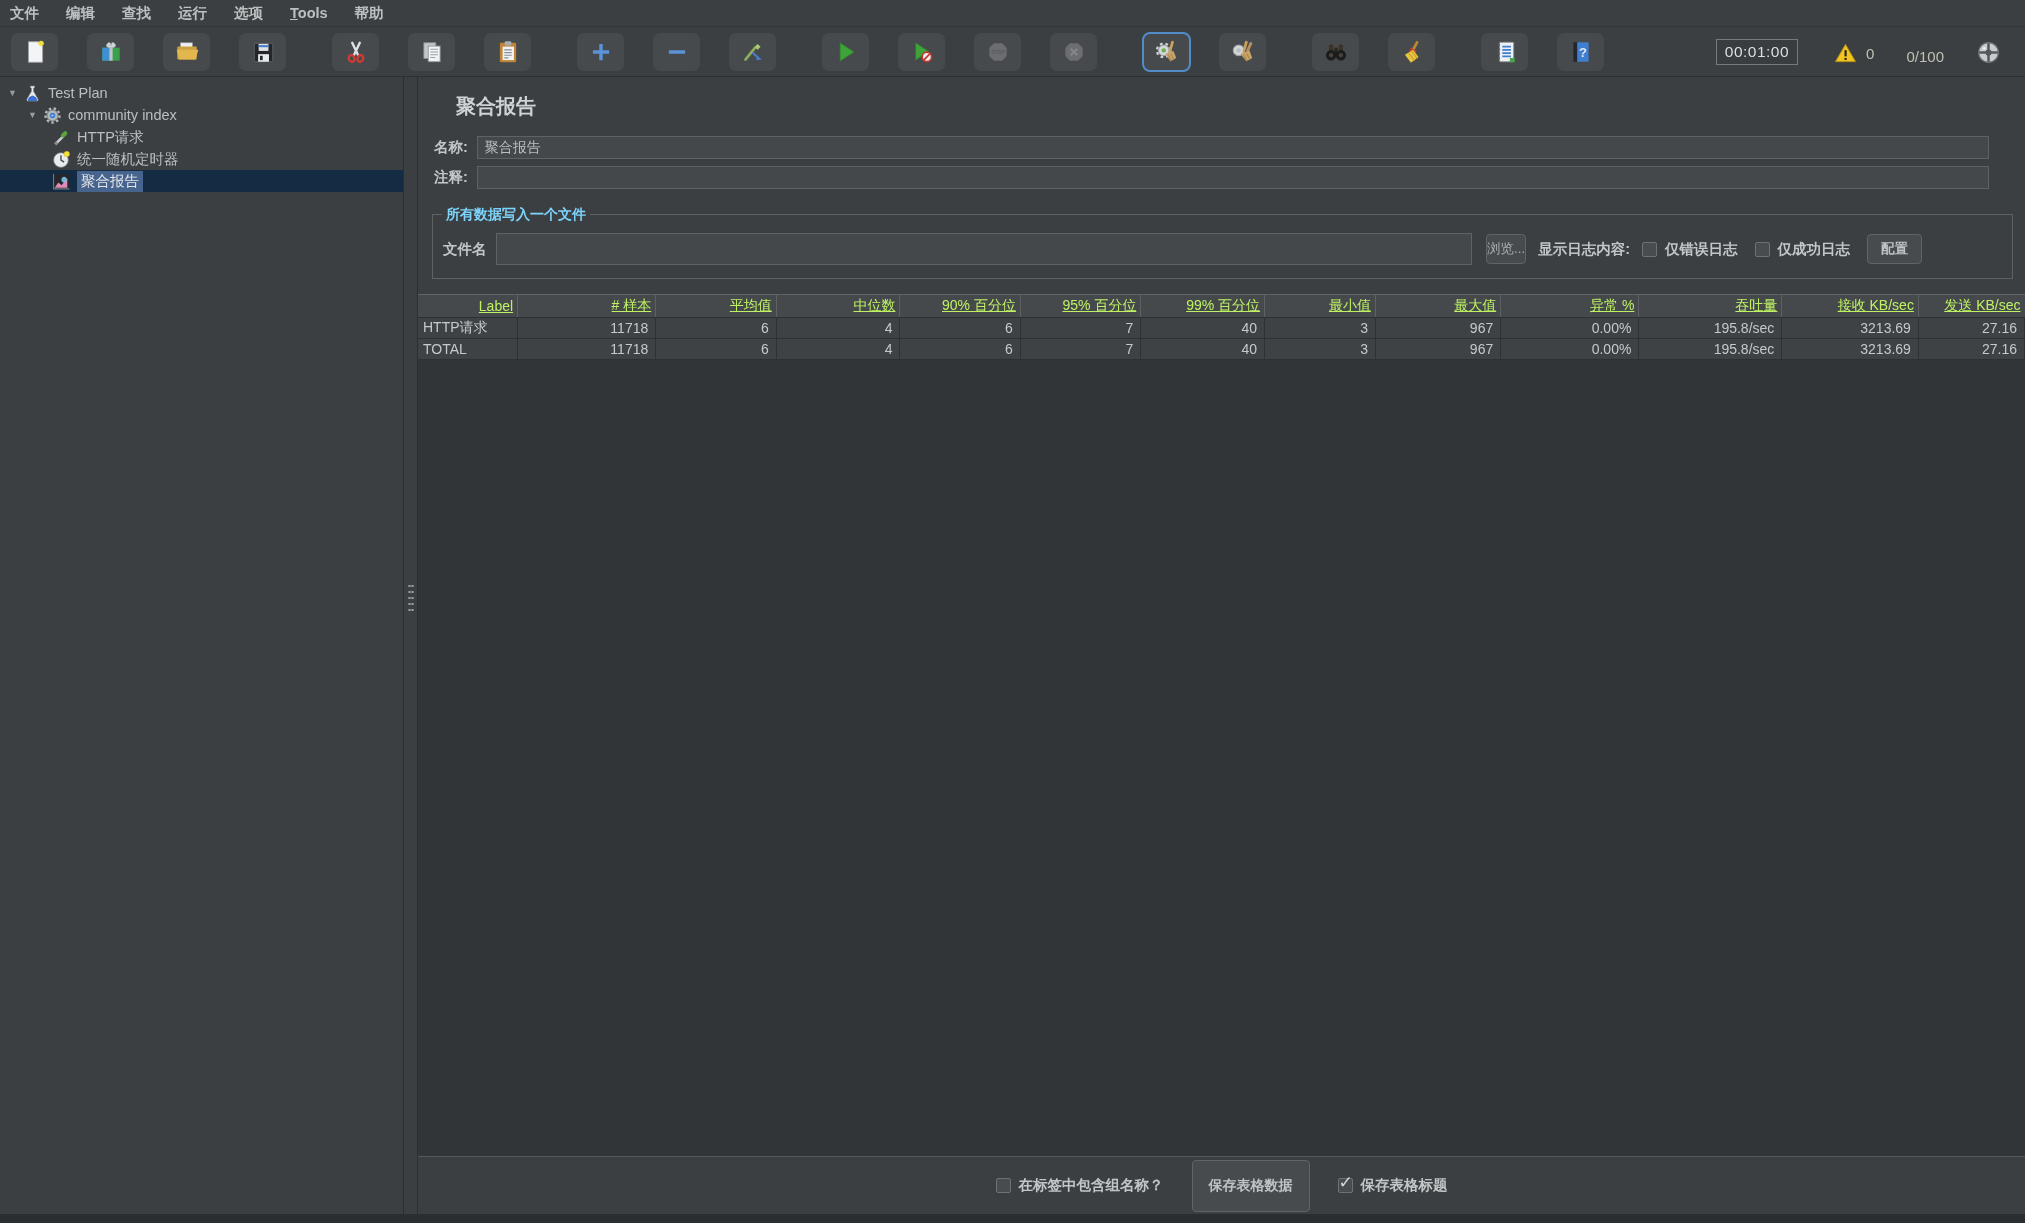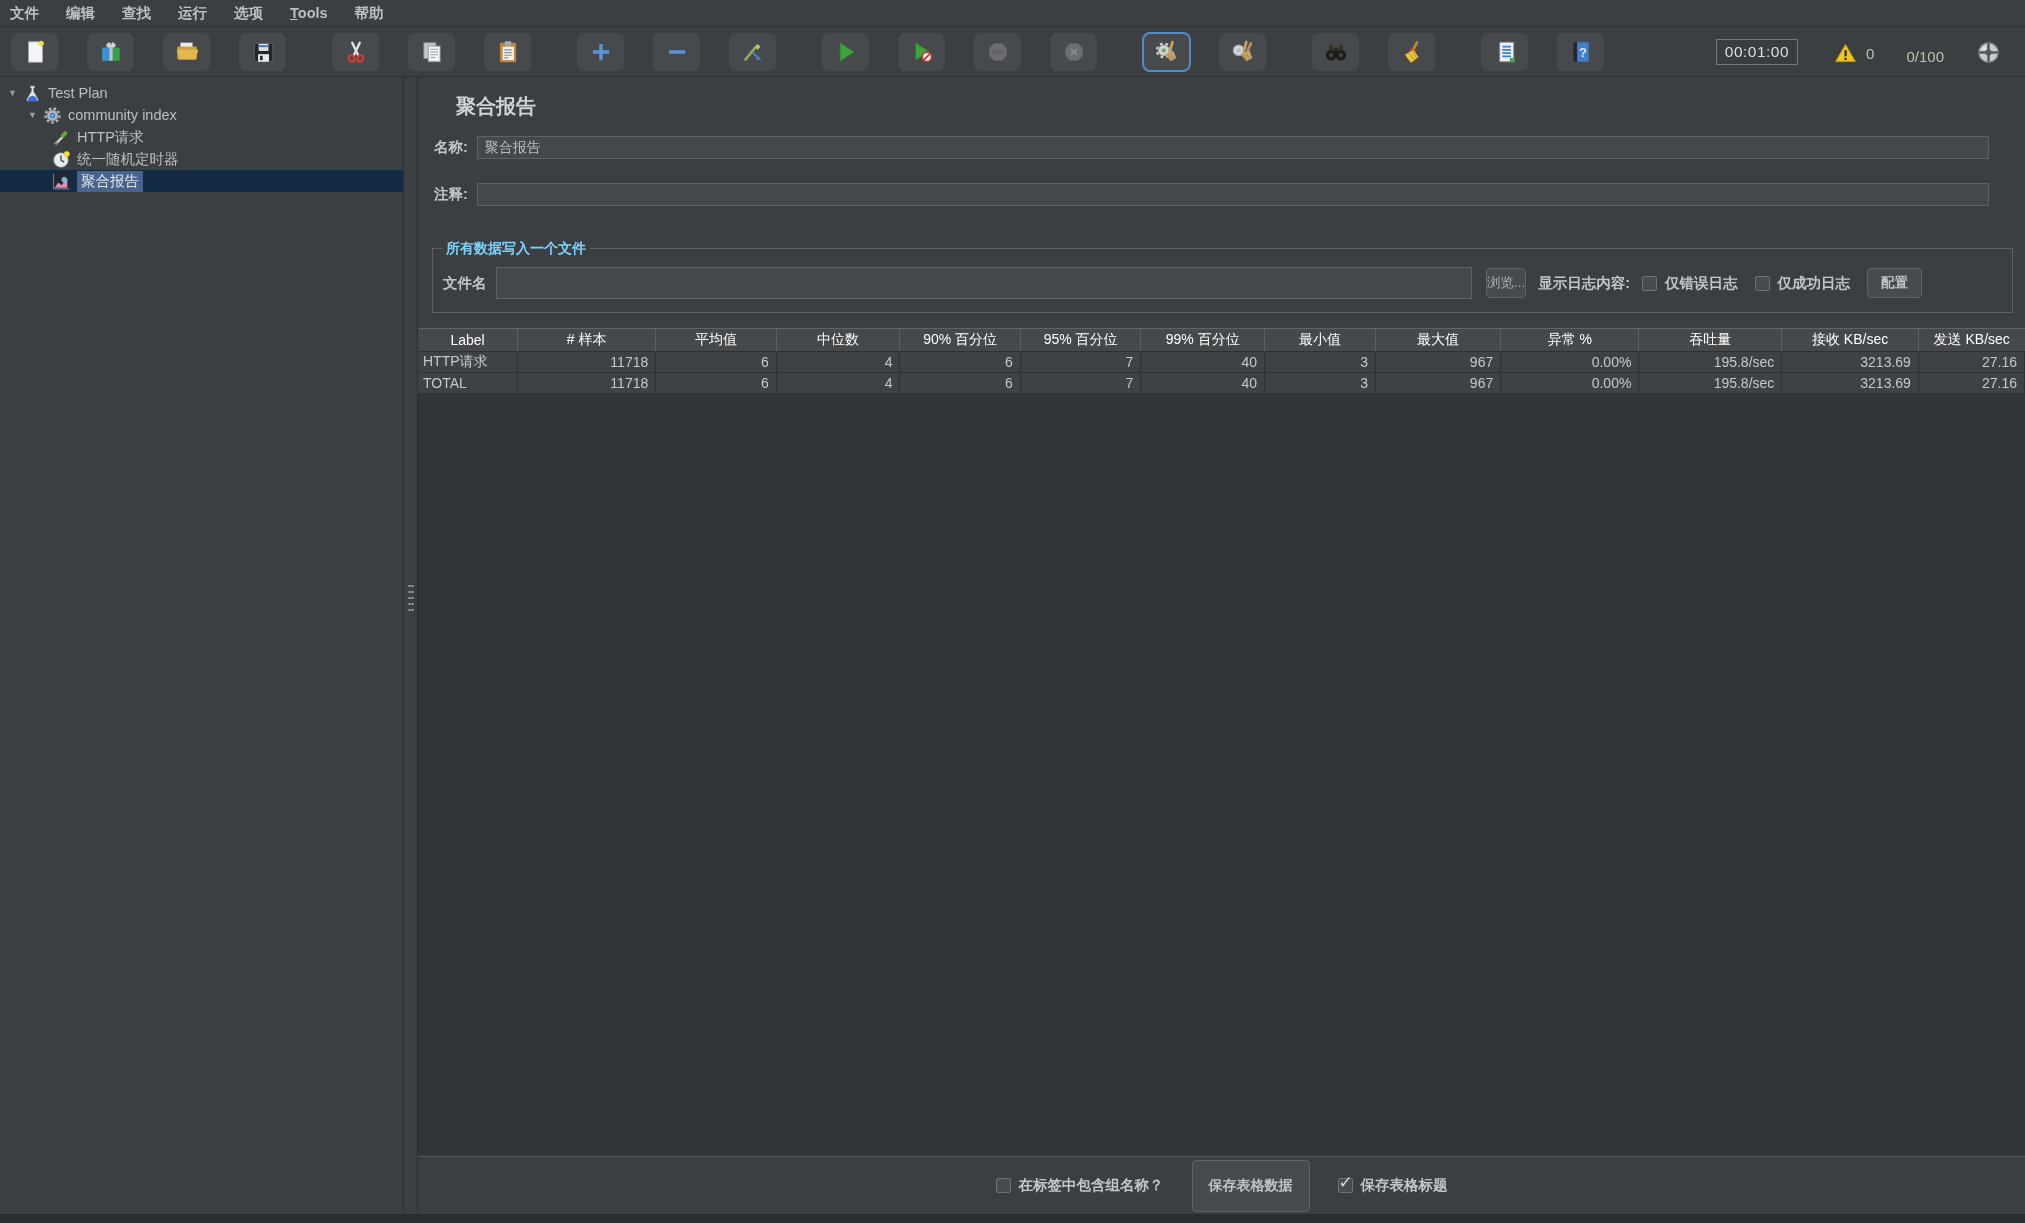--- a/index.html
+++ b/index.html
@@ -56,21 +56,21 @@
 
   .splitter { width:14px; flex:0 0 14px; background:#3c3f41;
     border-right:1px solid #2c2f31; position:relative; cursor:col-resize; }
   .splitter .grip { position:absolute; top:506px; left:4px; width:6px; height:30px;
     background-image:radial-gradient(circle,#9a9da0 1px,transparent 1.3px);
     background-size:3px 6px; }
 
   
   .main-panel { flex:1; min-width:0; display:flex; flex-direction:column; background:#3c3f41; }
   .page-title { font-size:20px; font-weight:bold; color:#d0d3d5; margin:16px 0 16px 38px; }
-  .field-row { display:flex; align-items:center; margin:0 36px 24px 16px; }
+  .field-row { display:flex; align-items:center; margin:0 36px 7px 16px; }
   .row-label { font-weight:bold; font-size:14.5px; color:#c3c6c8;
     margin-right:9px; white-space:nowrap; }
   .text-input { flex:1; background:#44484a; border:1px solid #5e6265; height:23px;
     color:#bcbfc1; font-size:14px; padding:0 7px; outline:none;
     font-family:"Liberation Sans","DejaVu Sans",sans-serif; }
 
   .fieldset { border:1px solid #5e6265; margin:18px 12px 0 14px; position:relative;
     padding:18px 14px 13px 10px; }
   .legend { position:absolute; top:-9px; left:9px; background:#3c3f41; padding:0 4px;
     font-weight:bold; font-size:14px; color:#7dd3fc; }
@@ -88,23 +88,23 @@
     border-radius:2px; position:relative; flex:0 0 15px; }
   .cb.checked::after { content:"\2713"; position:absolute; left:0px; top:-7px;
     font-size:17px; font-weight:bold; color:#d6d9db; }
   .cb-label { margin-left:8px; font-weight:bold; font-size:14.5px; color:#c3c6c8;
     white-space:nowrap; }
 
   
   .table-viewport { flex:1; margin-top:15px; background:#323538;
     border-top:1px solid #606467; overflow:hidden; }
   table.agg { width:100%; border-collapse:collapse; table-layout:fixed; font-size:14px; }
-  table.agg th { background:#46494c; color:#ffffff; font-weight:normal; height:22px;
+  table.agg th { background:#46494c; color:#bef264; font-weight:normal; height:22px;
     border-left:1px solid #5d6164; border-bottom:1px solid #2e3134;
-    padding:0 4px; text-align:center; white-space:nowrap; overflow:hidden; cursor:default; }
+    padding:0 4px; text-align:right; white-space:nowrap; overflow:hidden; cursor:default;text-decoration:underline; }
   table.agg th:first-child { border-left:none; }
   table.agg td { background:#3e4245; color:#c6c9cb; height:21px;
     border-right:1px solid #2e3134; border-bottom:1px solid #2e3134;
     padding:0 7px; text-align:right; white-space:nowrap; overflow:hidden; }
   table.agg td.label-cell { text-align:left; padding-left:5px; }
   col.c0{width:6.2%} col.c1{width:8.6%} col.c2{width:7.5%} col.c3{width:7.7%}
   col.c4{width:7.5%} col.c5{width:7.5%} col.c6{width:7.7%} col.c7{width:6.9%}
   col.c8{width:7.8%} col.c9{width:8.6%} col.c10{width:8.9%} col.c11{width:8.5%}
   col.c12{width:6.6%}
 

